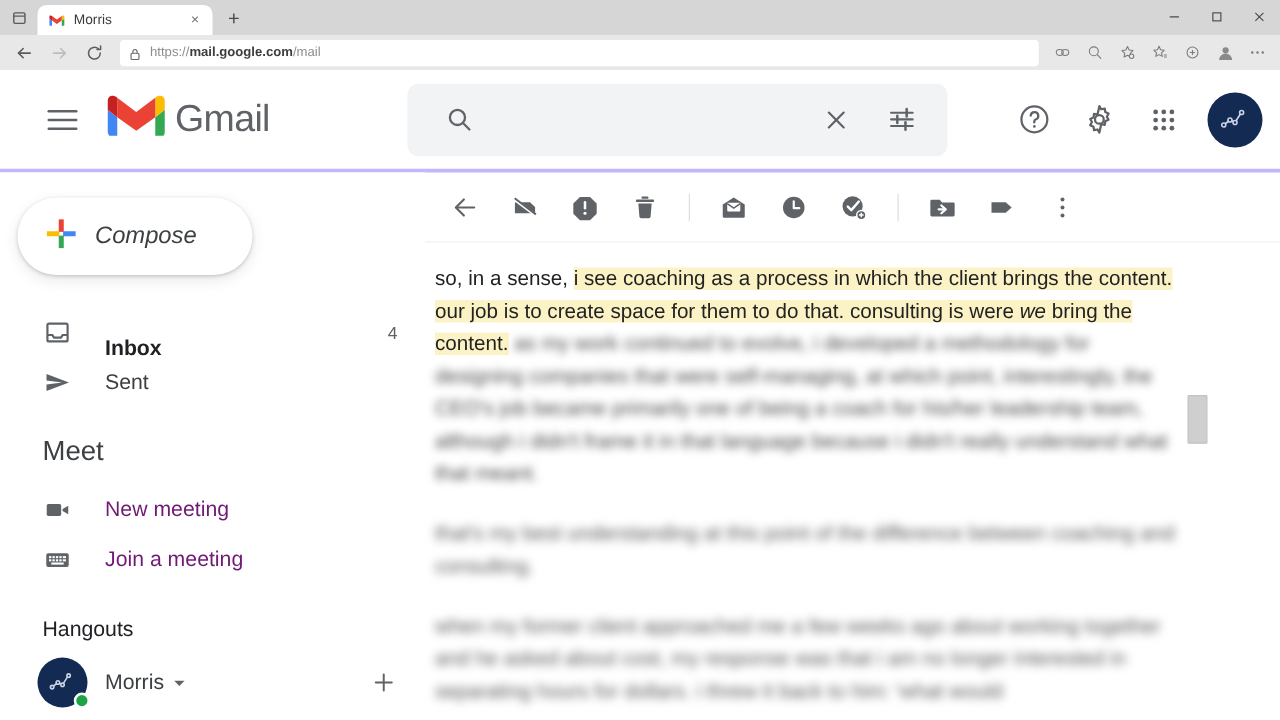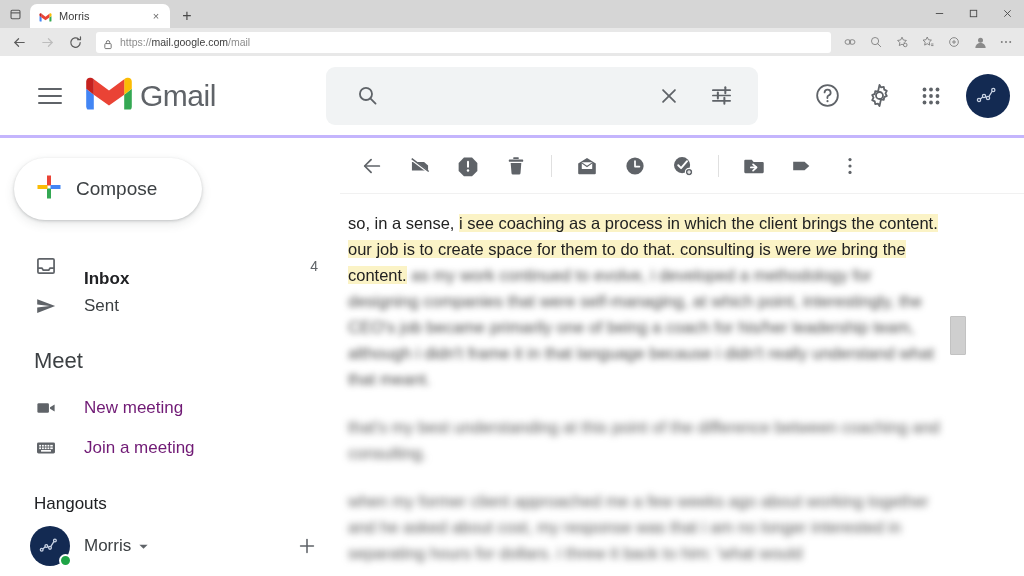--- a/index.html
+++ b/index.html
@@ -73,21 +73,21 @@
     flex: 1; height: 21px; background: #ffffff;
     border-radius: 3px; display: flex; align-items: center;
     margin: 0 5px 0 6px; padding: 0 7px; gap: 7px;
     min-width: 0;
   }
   .lock-icon { width:10px; height:12px; flex:0 0 10px; color:#6a6a6a; }
   .url-text {
     font-size: 10.5px; color: #8d8d8d; white-space: nowrap;
     overflow: hidden; text-overflow: ellipsis;
   }
-  .url-text b { color: #3d3d3d; font-weight: 400; }
+  .url-text b { color: #3d3d3d; font-weight: 700; }
 
   .tb-icon {
     width: 24px; height: 24px; display: flex;
     align-items: center; justify-content: center;
     color: #7a7a7a; flex: 0 0 24px;
   }
   .tb-icon.profile {
     color:#8a8a8a;
   }
 
@@ -158,20 +158,21 @@
   
   .sidebar {
     width: 340px; flex: 0 0 340px; padding-top: 12px;
     background: #fff; position: relative;
   }
   .compose-btn {
     display: flex; align-items: center; gap: 14px;
     margin: 8px 0 0 14px; height: 62px; width: 188px;
     background: #fff; border-radius: 31px; padding: 0 22px;
     box-shadow: 0 1px 3px rgba(60,64,67,.25), 0 4px 10px 1px rgba(60,64,67,.10);
+    font-style: italic;
   }
   .compose-label { font-size: 19px; color: #3c4043; }
 
   .nav-list { margin-top: 26px; }
   .nav-item {
     display: flex; align-items: center; height: 40px;
     padding: 0 22px 0 34px; gap: 26px; border-radius: 0 20px 20px 0;
   }
   .nav-item .nav-ico {
     width: 24px; height: 24px; flex: 0 0 24px;

